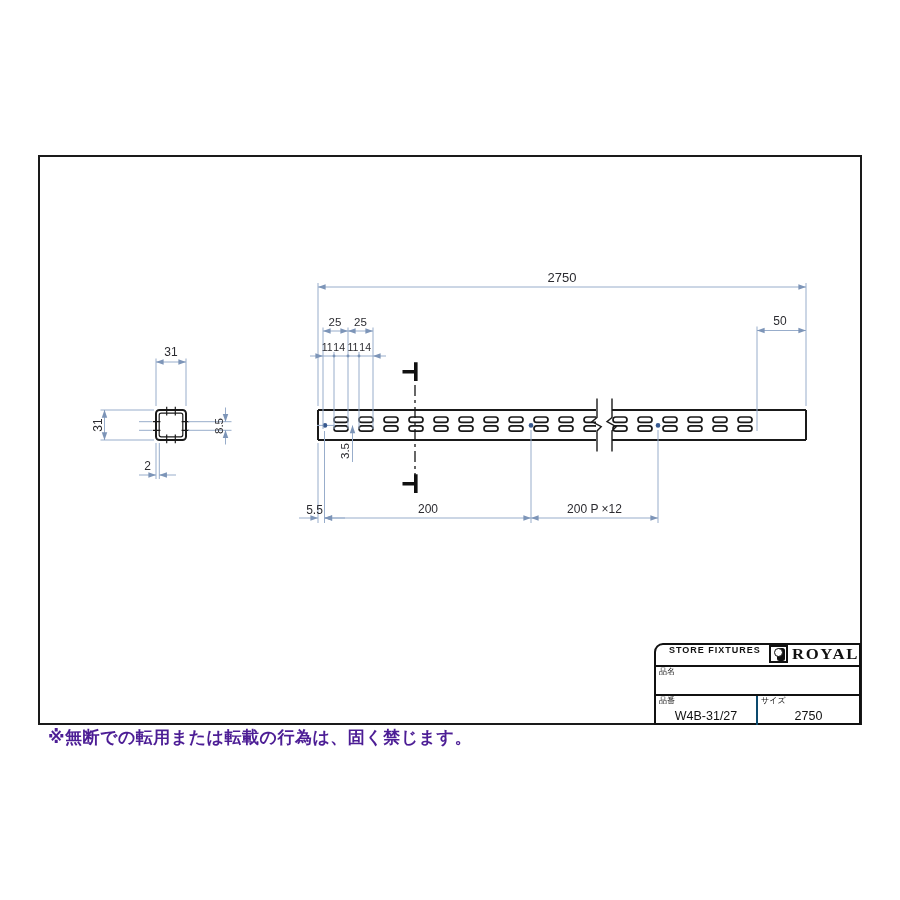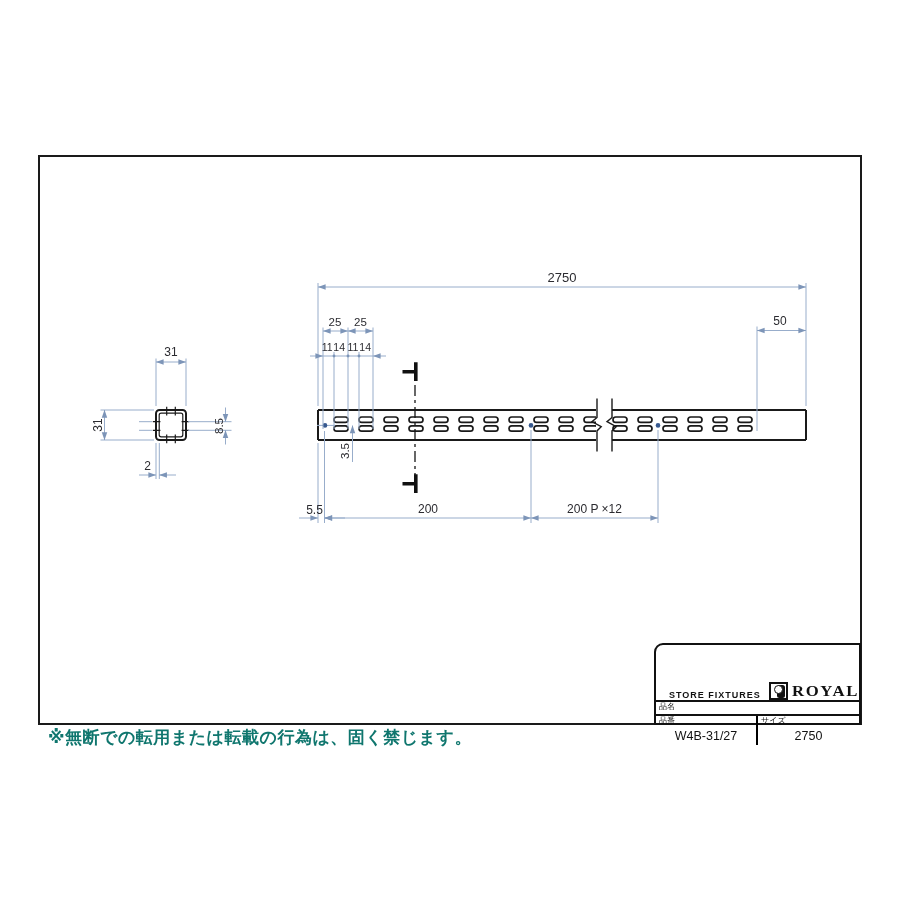--- a/index.html
+++ b/index.html
@@ -15,44 +15,44 @@
   .slot{fill:#ffffff;stroke:#1a1a1a;stroke-width:1.7;}
   text.d{fill:#2b2b30;font-family:"Liberation Sans","DejaVu Sans",sans-serif;
          font-size:12px;text-anchor:middle;}
   text.lg{font-size:13px;}
   text.md{font-size:11.5px;}
   text.sm{font-size:10.5px;}
 
   
   .titleblock{position:absolute;left:654px;top:643px;width:207px;height:82px;
     box-sizing:border-box;border:2px solid #111;border-radius:9px 0 0 0;background:#fff;}
-  .tb-header{height:20px;border-bottom:2px solid #111;display:flex;align-items:flex-end;margin-top:35px;}
+  .tb-header{height:20px;border-bottom:2px solid #111;display:flex;align-items:flex-start;}
   .tb-store{font-size:9px;font-weight:700;letter-spacing:1px;margin-left:13px;color:#111;}
   .tb-logo{margin-left:auto;display:flex;align-items:center;}
   .tb-logo-mark{position:relative;width:15px;height:14px;border:2px solid #111;
     background:#fff;display:inline-block;box-sizing:content-box;}
   .tb-logo-fill{position:absolute;right:0.5px;top:0.5px;bottom:0.5px;width:8.5px;
     background:#111;border-radius:2.5px;}
   .tb-logo-dot{position:absolute;left:3.5px;top:1px;width:7px;height:7px;background:#fff;
     border:1.2px solid #111;border-radius:50%;z-index:2;}
   .tb-brand{font-family:"Liberation Serif","DejaVu Serif",serif;font-weight:700;
     font-size:15.5px;letter-spacing:1.5px;color:#111;margin:0 5px 0 4px;transform:scaleX(1.08);
     transform-origin:left center;}
   .tb-row{position:relative;box-sizing:border-box;}
-  .tb-name-row{height:14px;border-bottom:2px solid #111;}
+  .tb-name-row{height:29px;border-bottom:2px solid #111;}
   .tb-label{position:absolute;left:3px;top:1px;font-size:8px;color:#111;line-height:1;}
   .tb-value{position:absolute;left:0;right:0;bottom:2px;text-align:center;
     font-size:12.5px;color:#111;}
   .tb-bottom{height:29px;display:flex;}
   .tb-cell{position:relative;box-sizing:border-box;flex:none;}
-  .tb-cell-num{width:102px;border-right:2px solid #000000;}
+  .tb-cell-num{width:102px;border-right:2px solid #0c4a6e;}
   .tb-cell-size{flex:1;text-decoration:underline;}
   
   .warning{position:absolute;left:48px;top:726px;font-size:17px;font-weight:700;
-    color:#0f766e;letter-spacing:0.5px;white-space:nowrap;}
+    color:#4c1d95;letter-spacing:0.5px;white-space:nowrap;}
 </style>
 </head>
 <body>
 
 <svg width="900" height="900" viewBox="0 0 900 900">
   <defs>
     <marker id="arr" viewBox="0 0 10 10" refX="9.5" refY="5" markerWidth="8.5" markerHeight="8.5" orient="auto-start-reverse">
       <path d="M0.5 1.8 L9.8 5 L0.5 8.2 Z" fill="#7d95b8"></path>
     </marker>
   </defs>

